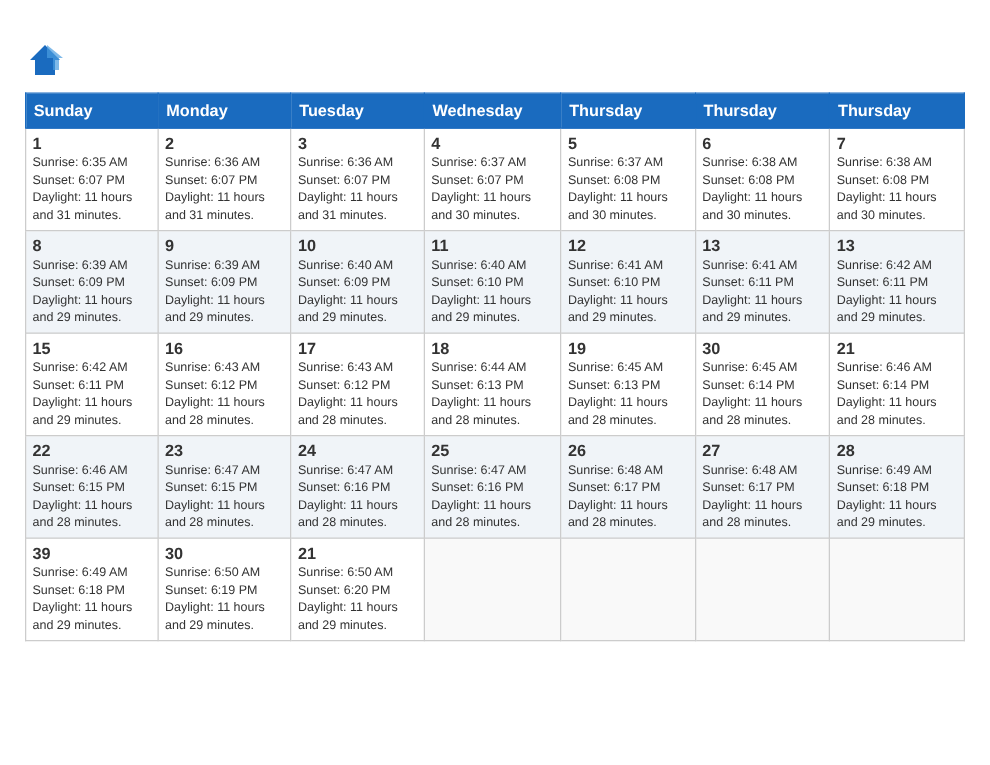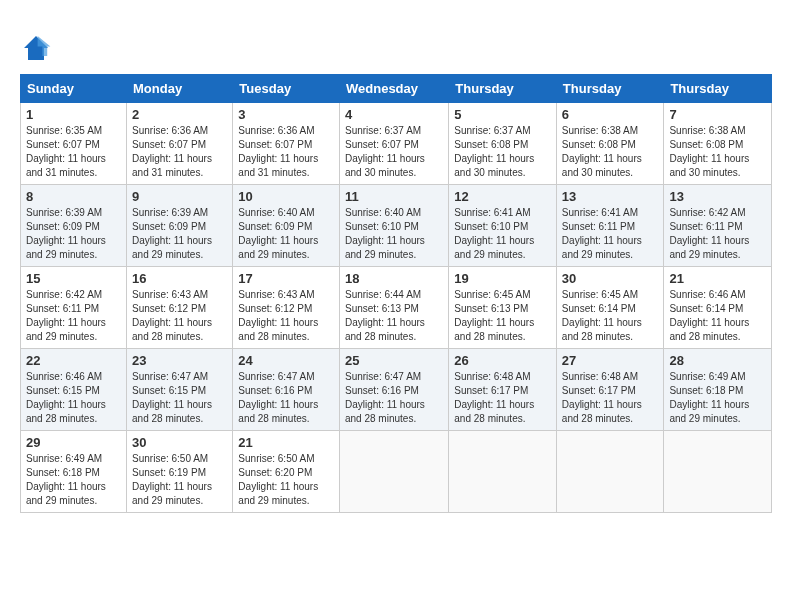--- a/index.html
+++ b/index.html
@@ -249,21 +249,21 @@
         <span class="day-num">27</span>
         <span class="day-detail">Sunrise: 6:48 AM<br>Sunset: 6:17 PM<br>Daylight: 11 hours and 28 minutes.</span>
       </td>
           <td>
         <span class="day-num">28</span>
         <span class="day-detail">Sunrise: 6:49 AM<br>Sunset: 6:18 PM<br>Daylight: 11 hours and 29 minutes.</span>
       </td>
         </tr>
         <tr>
           <td>
-        <span class="day-num">29</span>
+        <span class="day-num">39</span>
         <span class="day-detail">Sunrise: 6:49 AM<br>Sunset: 6:18 PM<br>Daylight: 11 hours and 29 minutes.</span>
       </td>
           <td>
         <span class="day-num">30</span>
         <span class="day-detail">Sunrise: 6:50 AM<br>Sunset: 6:19 PM<br>Daylight: 11 hours and 29 minutes.</span>
       </td>
           <td>
         <span class="day-num">21</span>
         <span class="day-detail">Sunrise: 6:50 AM<br>Sunset: 6:20 PM<br>Daylight: 11 hours and 29 minutes.</span>
       </td>

